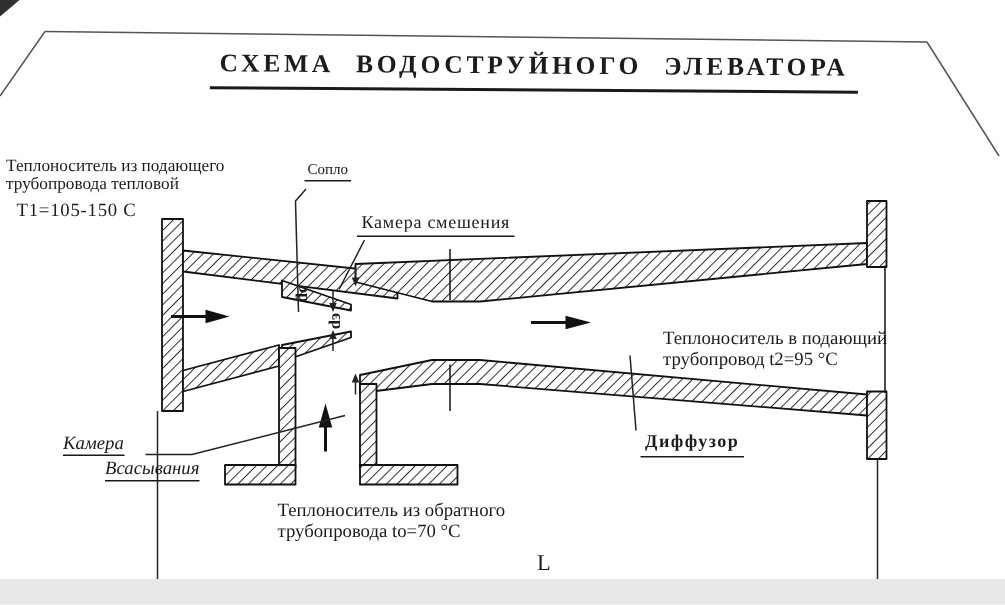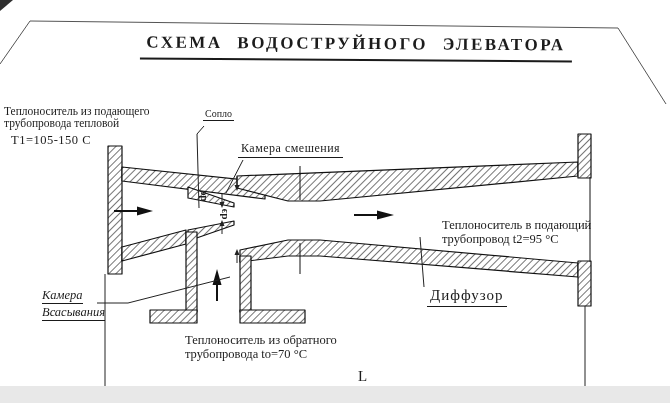--- a/index.html
+++ b/index.html
@@ -10,23 +10,23 @@
   .title{left:140px;top:34px;width:432px;text-align:center;font-size:17px;font-weight:bold;
          letter-spacing:2.5px;word-spacing:8px;border-bottom:2px solid #1a1a1a;padding-bottom:5px;
          transform:rotate(0.4deg);}
   .supply{left:4px;top:89px;font-size:11.5px;line-height:12px;margin-top:16px;}
   .supply-temp{padding-left:7px;padding-top:5px;font-size:12.5px;letter-spacing:0.5px;}
   .nozzle-lbl{left:203px;top:108px;font-size:10px;border-bottom:1.5px solid #1a1a1a;padding:0 2px 1px 2px;}
   .mixing-lbl{left:238px;top:141px;font-size:12px;letter-spacing:0.5px;border-bottom:1.5px solid #1a1a1a;padding:0 3px 1px 3px;text-align:center;}
   .outlet{left:442px;top:198px;font-size:12.5px;line-height:14px;margin-top:20px;}
   .suction{left:42px;top:287px;font-size:12.5px;line-height:16px;}
   .suction div{border-bottom:1.5px solid #1a1a1a;display:inline-block;padding-bottom:0px;font-style:italic;}
-  .suction .l2{display:block;}
+  .suction .l2{display:block;margin-left:28px;}
   .return{left:185px;top:333px;font-size:12.5px;line-height:14px;}
-  .diffuser-lbl{left:427px;top:287px;font-size:15px;letter-spacing:1px;border-bottom:1.5px solid #1a1a1a;padding:0 3px 2px 3px;}
+  .diffuser-lbl{left:427px;top:287px;font-size:12px;letter-spacing:1px;border-bottom:1.5px solid #1a1a1a;padding:0 3px 2px 3px;font-weight:bold;}
   .dimL{left:358px;top:368px;font-size:15px;letter-spacing:1px;}
   .dim-rot{font-size:11px;font-weight:bold;transform:rotate(-90deg);transform-origin:center;}
   .dim-dc{left:196px;top:190px;}
   .dim-de{left:218px;top:208px;}
 </style>
 </head>
 <body>
 
 <div id="stage">
 

